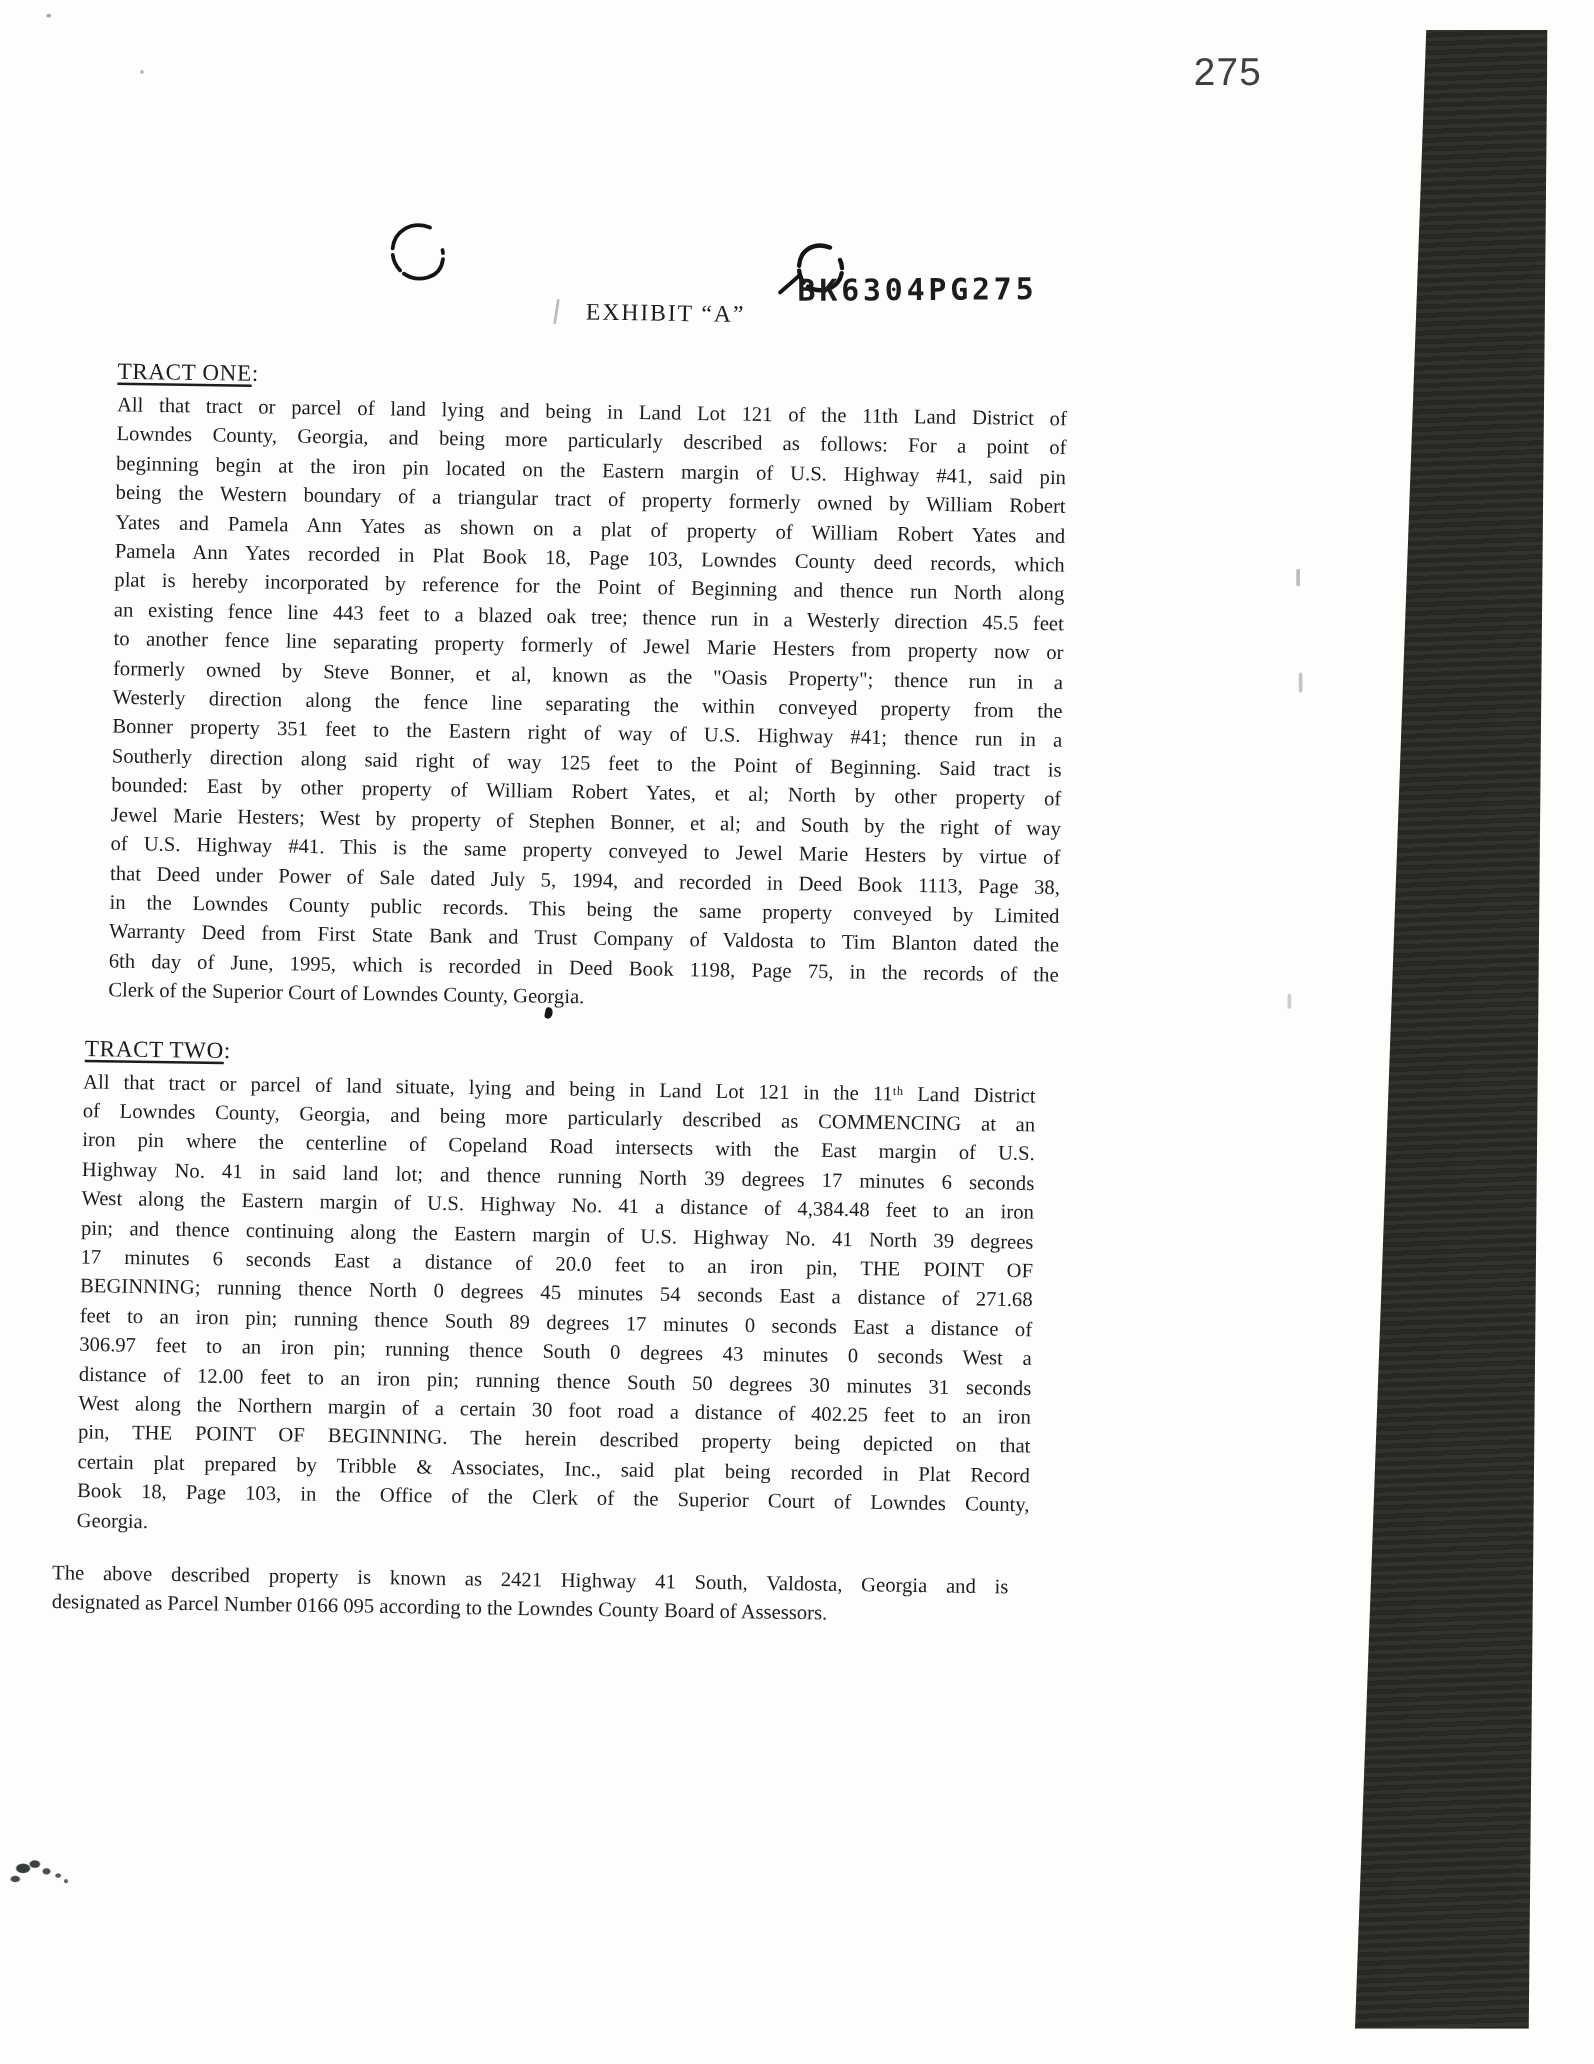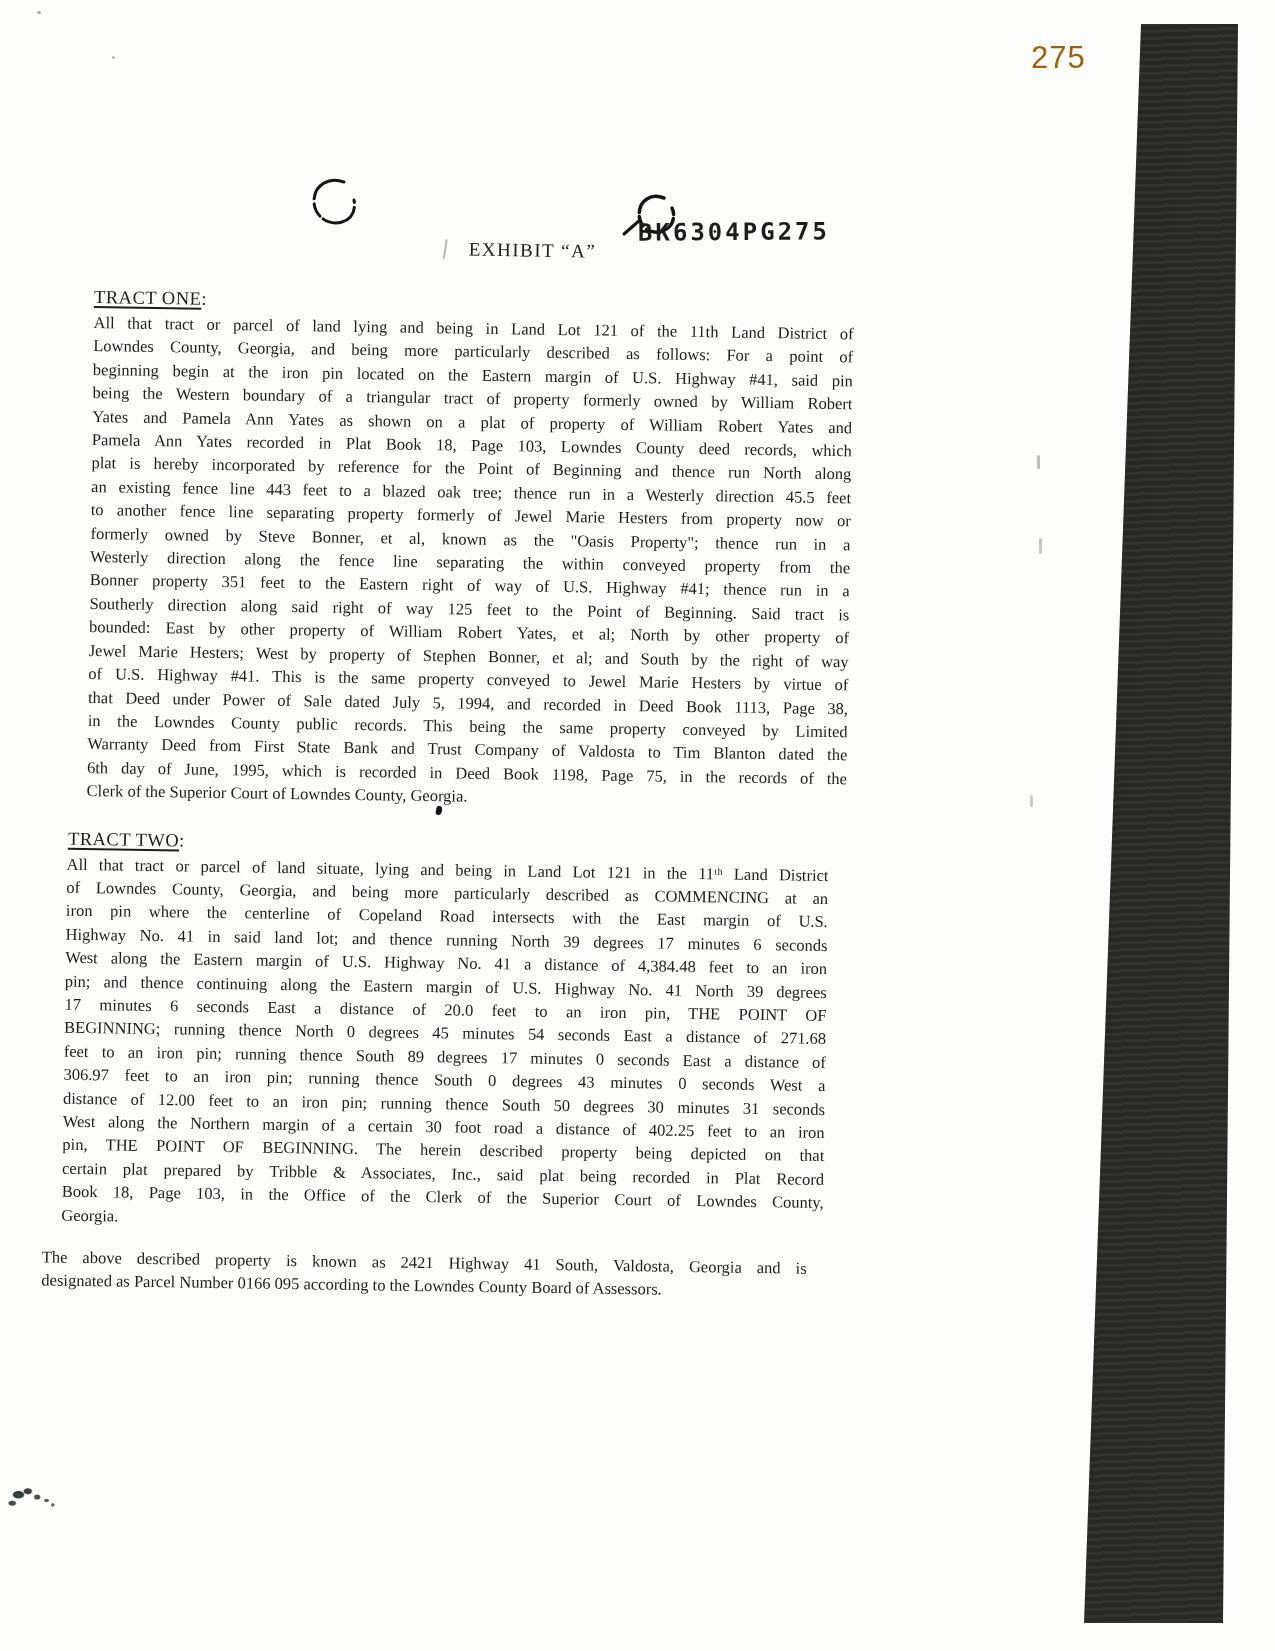--- a/index.html
+++ b/index.html
@@ -6,23 +6,23 @@
   html,body { width:1275px; height:1651px; background:#ffffff; overflow:hidden; }
   .page {
     position:relative; width:1275px; height:1651px;
     background:#fdfdfc;
     font-family:"Liberation Serif", serif;
     color:#1d1d1f;
   }
 
   
   .page-number {
-    position:absolute; left:1031px; top:40px;
+    position:absolute; left:955px; top:40px;
     font-family:"Liberation Sans", sans-serif;
-    font-size:31px; color:#a16207; letter-spacing:1px;
+    font-size:31px; color:#404040; letter-spacing:1px;
   }
 
   
   .scan-band {
     position:absolute; left:0; top:0; width:1275px; height:1651px;
     background:
       repeating-linear-gradient(178deg, rgba(255,255,255,0.04) 0 3px, rgba(0,0,0,0.08) 3px 7px),
       linear-gradient(95deg, #30302d 0%, #262623 45%, #2b2b28 100%);
     clip-path: polygon(1141px 24px, 1238px 24px, 1223px 1623px, 1084px 1623px);
   }

